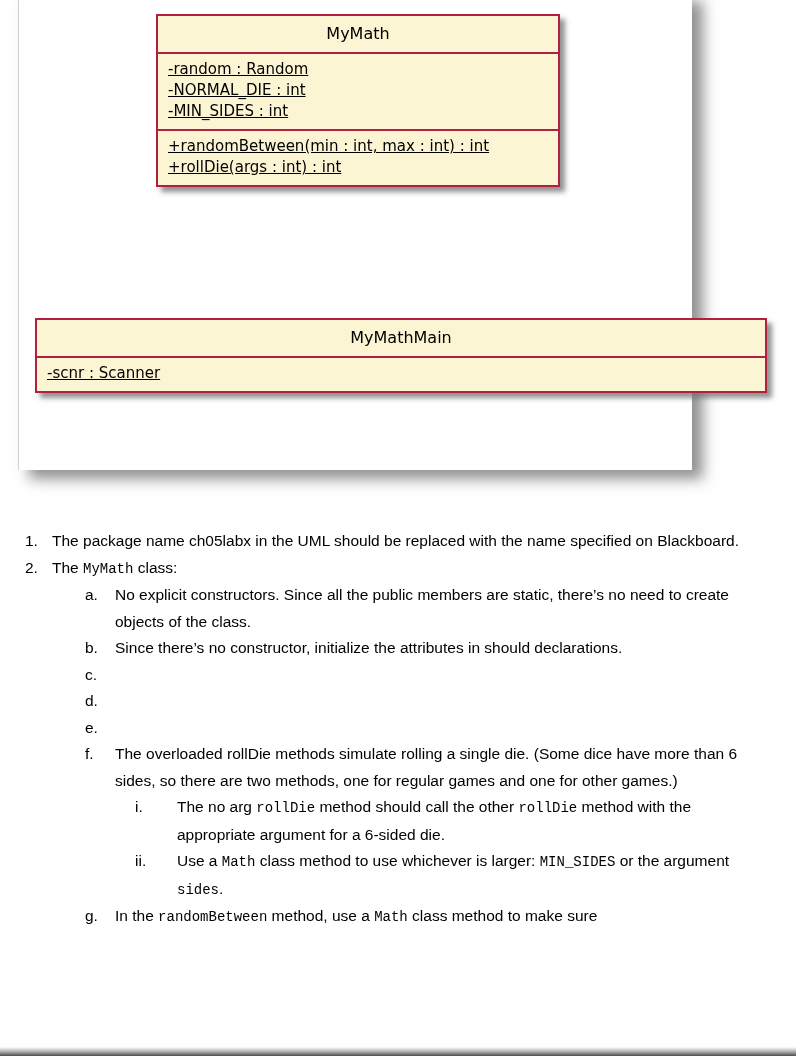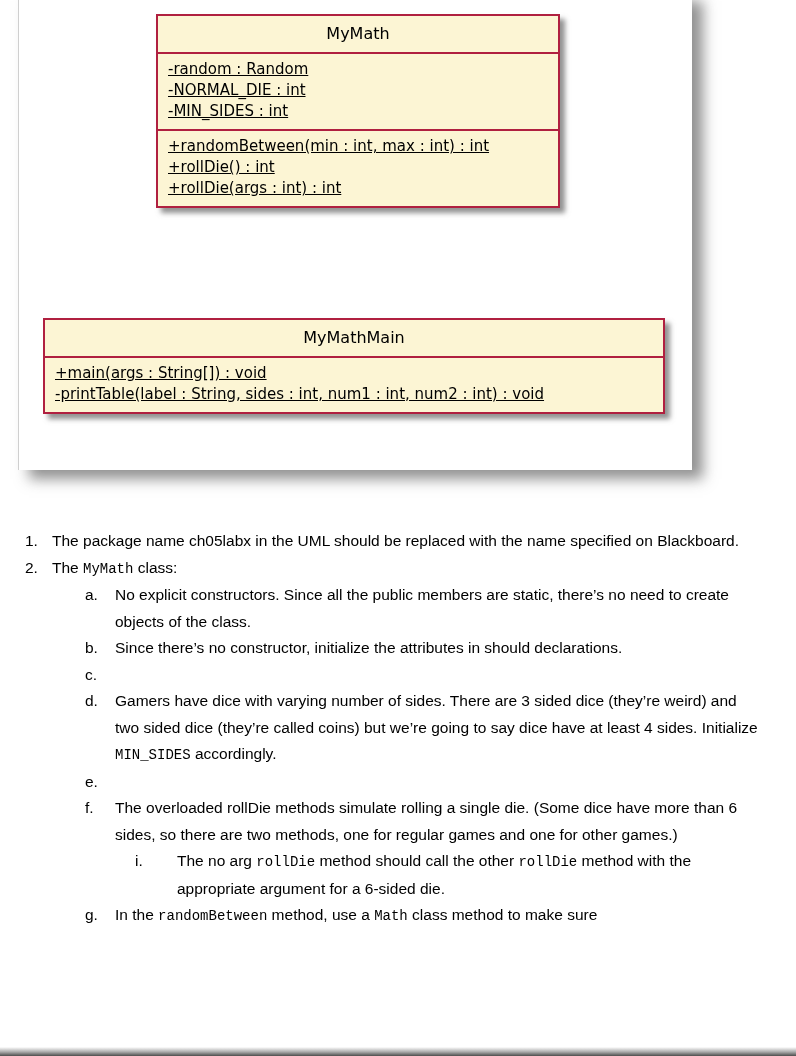--- a/index.html
+++ b/index.html
@@ -23,21 +23,21 @@
   }
 
   .uml-class {
     position: absolute;
     background: #fcf5d4;
     border: 2px solid #b02040;
     box-shadow: 5px 5px 5px rgba(110,110,110,0.75);
     font-family: "DejaVu Sans", sans-serif;
   }
   .uml-mymath     { left: 137px; top: 22px;  width: 404px; }
-  .uml-mymathmain { left: 24px;  top: 326px; width: 622px; }
+  .uml-mymathmain { left: 16px;  top: 326px; width: 732px; }
 
   .uml-title {
     text-align: center;
     font-size: 16px;
     padding: 8px 4px 9px;
   }
   .uml-section {
     border-top: 2px solid #b02040;
     padding: 5px 10px 7px;
   }
@@ -83,30 +83,28 @@
 
     <div class="uml-class uml-mymath">
       <div class="uml-title">MyMath</div>
       <div class="uml-section">
           <div class="uml-member">-random : Random</div>
           <div class="uml-member">-NORMAL_DIE : int</div>
           <div class="uml-member">-MIN_SIDES : int</div>
         </div>
       <div class="uml-section">
           <div class="uml-member">+randomBetween(min : int, max : int) : int</div>
-          <div class="uml-member">+rollDie() : int</div>
           <div class="uml-member">+rollDie(args : int) : int</div>
         </div>
     </div>
 
     <div class="uml-class uml-mymathmain">
       <div class="uml-title">MyMathMain</div>
       <div class="uml-section">
-          <div class="uml-member">+main(args : String[]) : void</div>
-          <div class="uml-member">-printTable(label : String, sides : int, num1 : int, num2 : int) : void</div>
+          <div class="uml-member">-scnr : Scanner</div>
         </div>
     </div>
 
   </div>
 </div>
 
 <div class="doc">
     <div class="instr indent-0">
       <span class="marker">1.</span>
       <span class="body">The package name ch05labx in the UML should be replaced with the name specified on Blackboard.</span>
@@ -121,32 +119,35 @@
     </div>
     <div class="instr indent-1">
       <span class="marker">b.</span>
       <span class="body">Since there’s no constructor, initialize the attributes in should declarations.</span>
     </div>
     <div class="instr indent-1">
       <span class="marker">c.</span>
     </div>
     <div class="instr indent-1">
       <span class="marker">d.</span>
-      <span class="body">Gamers have dice with varying number of sides. There are 3 sided dice (they’re weird) and two sided dice (they’re called coins) but we’re going to say dice have at least 4 sides. Initialize <span class="code">MIN_SIDES</span>  accordingly.</span>
     </div>
     <div class="instr indent-1">
       <span class="marker">e.</span>
     </div>
     <div class="instr indent-1">
       <span class="marker">f.</span>
       <span class="body">The overloaded rollDie methods simulate rolling a single die. (Some dice have more than 6 sides, so there are two methods, one for regular games and one for other games.)</span>
     </div>
     <div class="instr indent-2">
       <span class="marker">i.</span>
       <span class="body">The no arg <span class="code">rollDie</span>  method should call the other <span class="code">rollDie</span>  method with the appropriate argument for a 6-sided die.</span>
     </div>
+    <div class="instr indent-2">
+      <span class="marker">ii.</span>
+      <span class="body">Use a <span class="code">Math</span>  class method to use whichever is larger: <span class="code">MIN_SIDES</span> or the argument <span class="code">sides</span>.</span>
+    </div>
     <div class="instr indent-1">
       <span class="marker">g.</span>
       <span class="body">In the <span class="code">randomBetween</span>  method, use a <span class="code">Math</span>  class method to make sure</span>
     </div>
   </div>
 
 <div class="bottom-edge"></div>
 
 </body></html>

